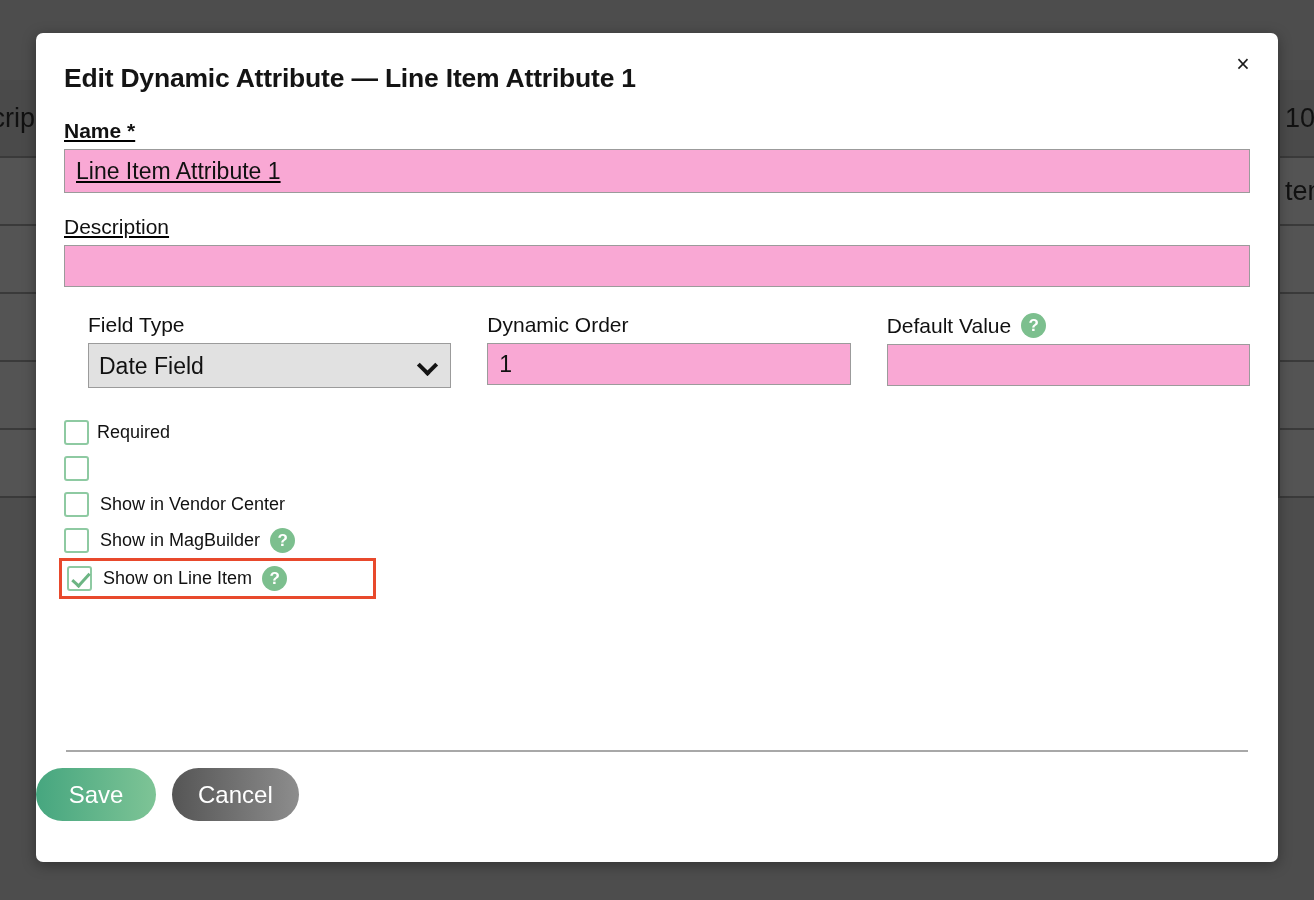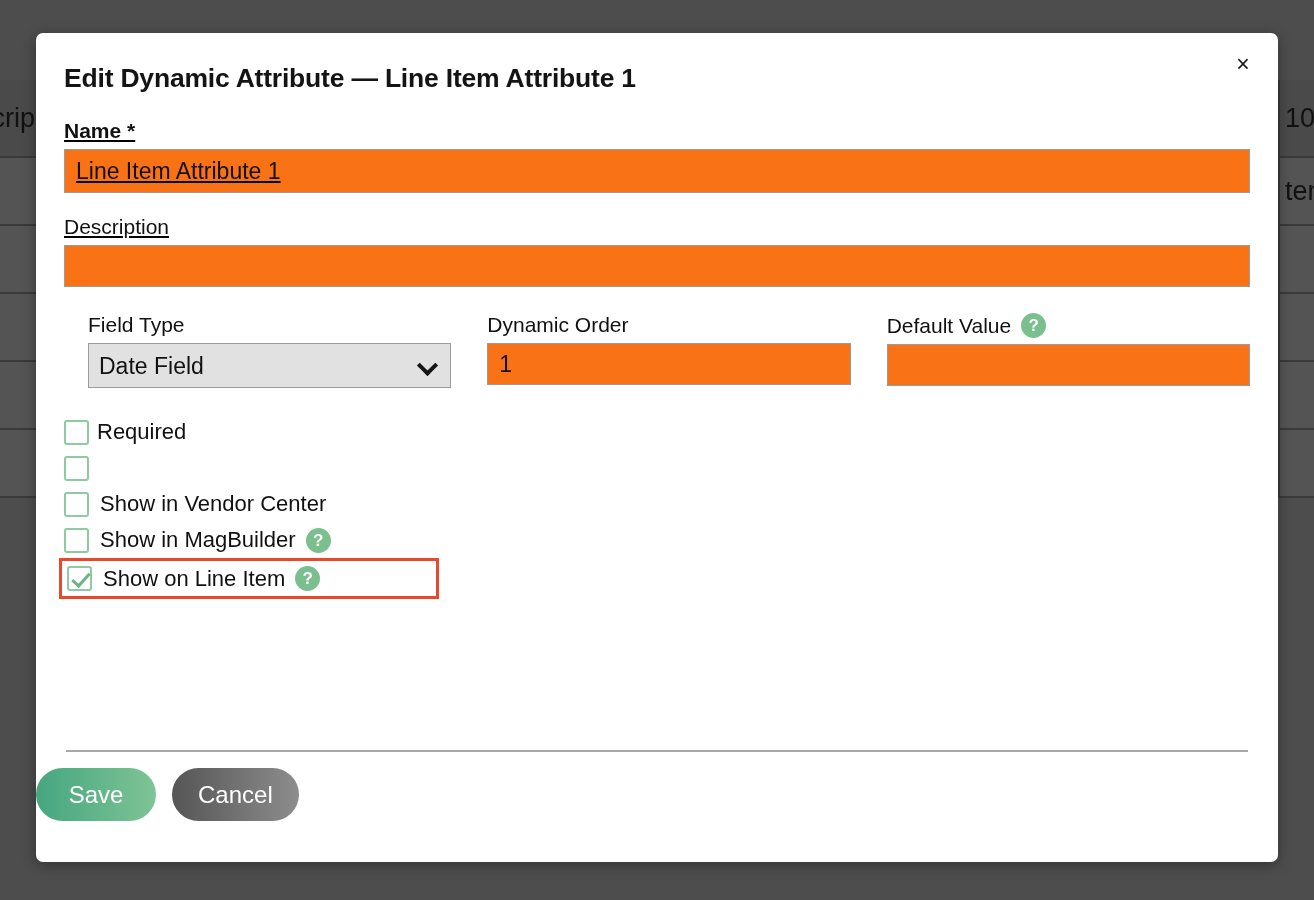--- a/index.html
+++ b/index.html
@@ -95,21 +95,21 @@
     color: #111;
     margin-bottom: 6px;
     display: block;
   }
   .field-label.req { font-weight: bold; }
 
   .txt-input {
     display: block;
     width: 100%;
     border: 1.6px solid #9b9b9b;
-    background: #f97316;
+    background: #f9a8d4;
     font-family: "Liberation Sans", sans-serif;
     font-size: 23px;
     color: #111;
     padding: 0 11px;
     border-radius: 0;
     outline: none;
   }
   .h-name  { height: 44px; }
   .h-desc  { height: 42px; }
   .h-small { height: 42px; }
@@ -204,21 +204,21 @@
   
   .check-list { margin-top: 26px; }
   .check-row {
     display: flex;
     align-items: center;
     height: 36px;
     position: relative;
   }
   .check-row.highlight {
     border: 3px solid #e8492c;
-    width: 380px;
+    width: 317px;
     height: 41px;
     margin-left: -5px;
     padding-left: 5px;
     box-sizing: border-box;
   }
   .cbox {
     width: 25px; height: 25px;
     border: 2.5px solid #8ecaa2;
     border-radius: 3px;
     background: #fff;
@@ -229,21 +229,21 @@
   .cbox.checked::after {
     content: "";
     position: absolute;
     left: 7px; top: 1px;
     width: 7px; height: 15px;
     border-right: 3px solid #6cb583;
     border-bottom: 3px solid #6cb583;
     transform: rotate(42deg);
   }
   .cbox-label {
-    font-size: 22px;
+    font-size: 18px;
     color: #111;
     margin-left: 11px;
     white-space: nowrap;
   }
   .cbox-label.tight { margin-left: 8px; }
   .check-row .help-icon { margin-left: 10px; }
 
   
   .divider {
     position: absolute;

